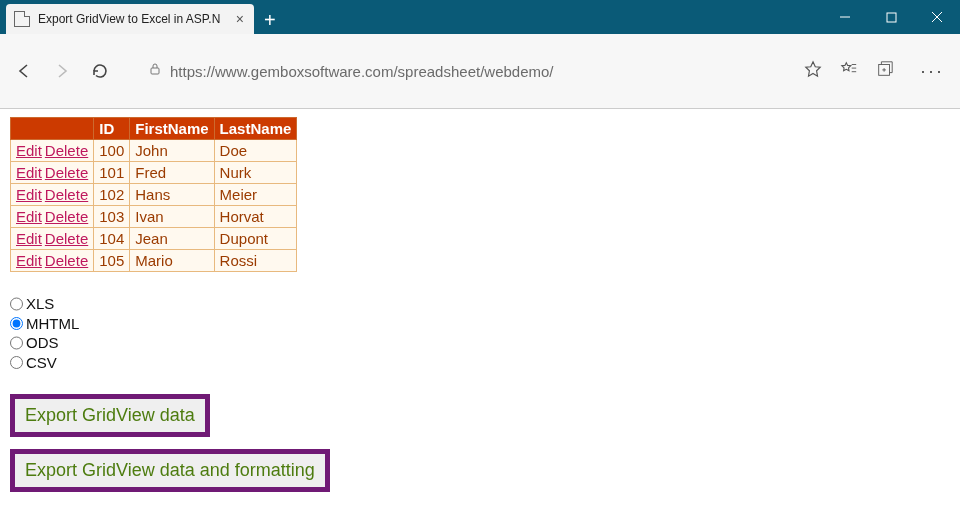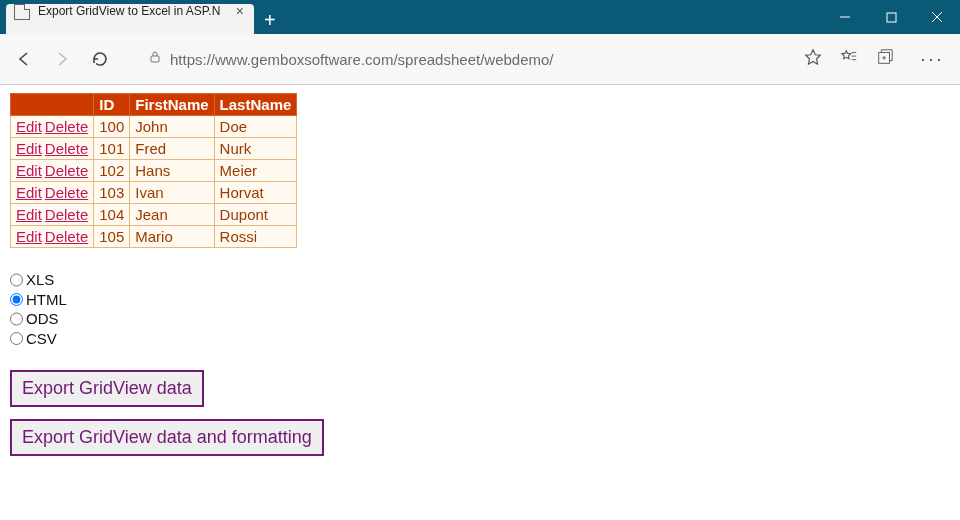--- a/index.html
+++ b/index.html
@@ -1,48 +1,48 @@
 <!DOCTYPE html>
 <html><head>
 <meta charset="utf-8">
 <style>
   html,body{margin:0;padding:0;font-family:"Segoe UI",Arial,sans-serif;background:#fff;}
   body{width:960px;height:520px;overflow:hidden;}
   .titlebar{background:#0a5a77;height:34px;display:flex;align-items:flex-end;position:relative;}
-  .tab{background:#f3f3f3;height:30px;margin-left:6px;display:flex;align-items:flex-start;padding:0 10px 0 8px;border-top-left-radius:4px;border-top-right-radius:4px;min-width:230px;max-width:230px;gap:8px;}
+  .tab{background:#f3f3f3;height:30px;margin-left:6px;display:flex;align-items:center;padding:0 10px 0 8px;border-top-left-radius:4px;border-top-right-radius:4px;min-width:230px;max-width:230px;gap:8px;}
   .tab .page-icon{width:14px;height:14px;border:1px solid #666;position:relative;flex:0 0 auto;}
   .tab .page-icon:after{content:"";position:absolute;top:-1px;right:-1px;width:5px;height:5px;background:#f3f3f3;border-left:1px solid #666;border-bottom:1px solid #666;}
   .tab-title{font-size:12px;color:#222;white-space:nowrap;overflow:hidden;text-overflow:ellipsis;flex:1;}
   .tab-close{font-size:14px;color:#555;line-height:1;}
   .newtab{color:#fff;font-size:20px;margin:0 0 4px 10px;line-height:1;}
   .win-controls{position:absolute;right:0;top:0;height:34px;display:flex;}
   .win-btn{width:46px;height:34px;display:flex;align-items:center;justify-content:center;color:#fff;}
   .win-btn svg{stroke:#fff;fill:none;}
-  .toolbar{height:44px;background:#f7f7f7;border-bottom:1px solid #ccc;display:flex;align-items:center;padding:3px 8px;gap:6px;}
+  .toolbar{height:44px;background:#f7f7f7;border-bottom:1px solid #ccc;display:flex;align-items:center;padding:15px 8px;gap:6px;}
   .nav-btn{width:32px;height:32px;display:flex;align-items:center;justify-content:center;color:#444;}
   .nav-btn.disabled{color:#bbb;}
   .nav-btn svg{stroke:currentColor;fill:none;stroke-width:1.6;}
   .addr{flex:1;display:flex;align-items:center;gap:8px;padding:0 6px;margin-left:20px;}
   .lock{color:#777;}
   .url{font-size:15px;color:#6b6b6b;white-space:nowrap;}
   .tool-icons{display:flex;align-items:center;gap:18px;margin-left:8px;margin-right:8px;color:#555;}
   .tool-icons svg{stroke:currentColor;fill:none;}
   .dots{font-size:18px;letter-spacing:2px;color:#444;margin:0 8px 0 12px;}
   .content{padding:8px 10px 10px 10px;}
   table.grid{border-collapse:collapse;font-size:15px;}
   table.grid th{background:#cc3a00;color:#fff;font-weight:bold;border:1px solid #cc6a2f;padding:2px 5px;text-align:left;}
   table.grid th.empty{min-width:70px;}
   table.grid td{border:1px solid #e8b97e;padding:2px 5px;color:#9b3b00;background:#fff9ef;}
   table.grid td.cmd a{color:#be185d;text-decoration:underline;cursor:pointer;}
   table.grid td.cmd a + a{margin-left:3px;}
   .radios{margin-top:22px;font-size:15px;color:#111;}
   .radio-row{display:flex;gap:1px;line-height:1.3;}
   .radio-row input{margin:0 2px 0 0;}
   .buttons{margin-top:22px;}
-  .btn{display:block;font-family:inherit;font-size:18px;color:#701a75;background:#efefef;border:2px solid #701a75;padding:6px 10px;margin-bottom:12px;cursor:pointer;}
+  .btn{display:block;font-family:inherit;font-size:18px;color:#4d7c0f;background:#efefef;border:5px solid #701a75;padding:6px 10px;margin-bottom:12px;cursor:pointer;}
 </style>
 </head>
 <body>
 
 <div class="titlebar">
   <div class="tab">
     <span class="page-icon"></span>
     <span class="tab-title">Export GridView to Excel in ASP.N</span>
     <span class="tab-close">×</span>
   </div>
@@ -170,21 +170,21 @@
       </tbody>
   </table>
 
   <div class="radios" id="radio-list">
       <label class="radio-row">
         <input type="radio" name="fmt" style="">
         <span>XLS</span>
       </label>
       <label class="radio-row">
         <input type="radio" name="fmt" checked="" style="">
-        <span>HTML</span>
+        <span>MHTML</span>
       </label>
       <label class="radio-row">
         <input type="radio" name="fmt" style="">
         <span>ODS</span>
       </label>
       <label class="radio-row">
         <input type="radio" name="fmt" style="">
         <span>CSV</span>
       </label>
     </div>

